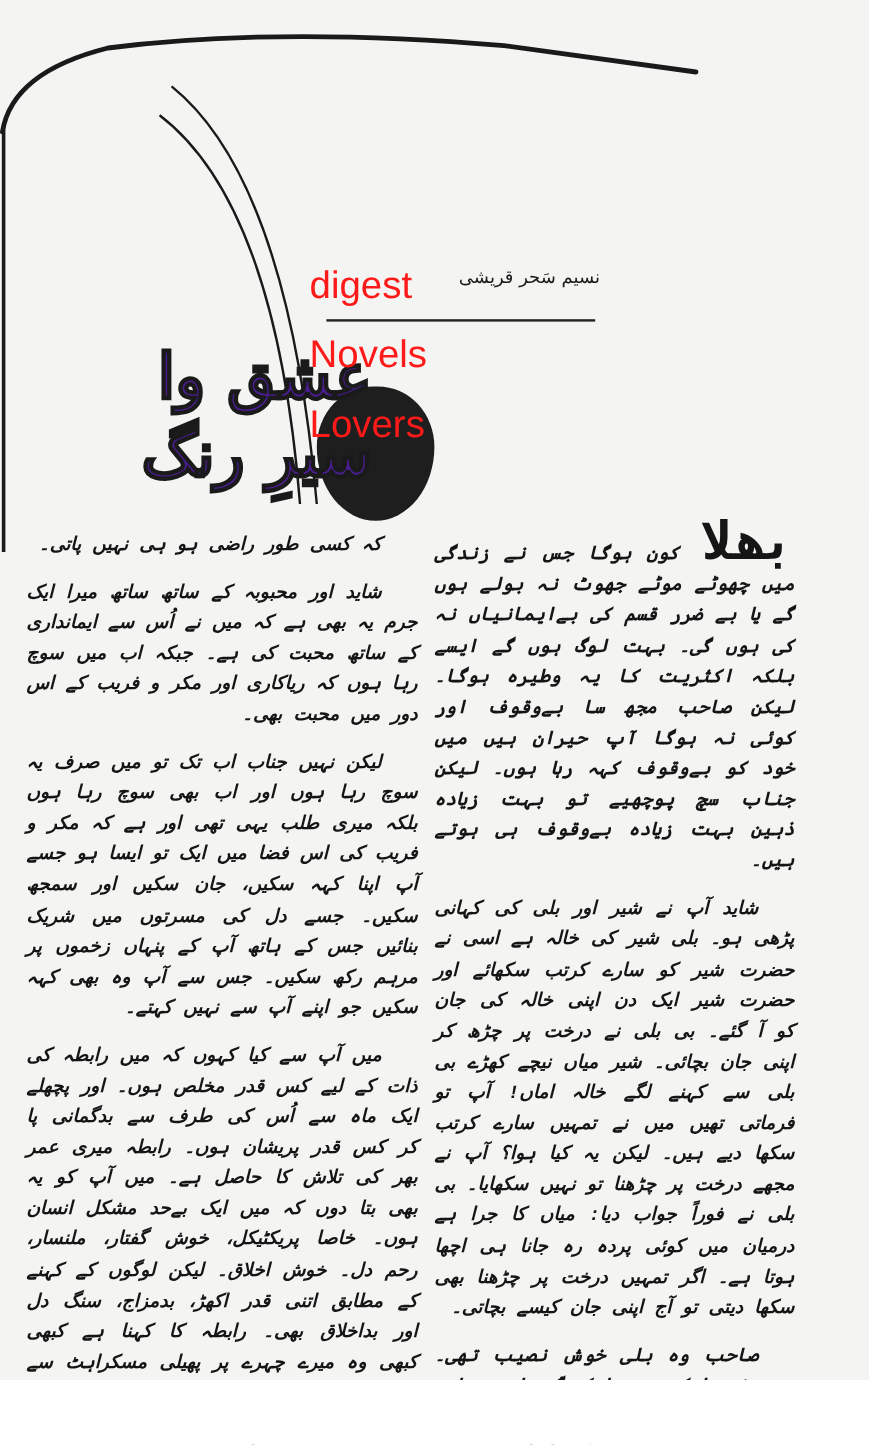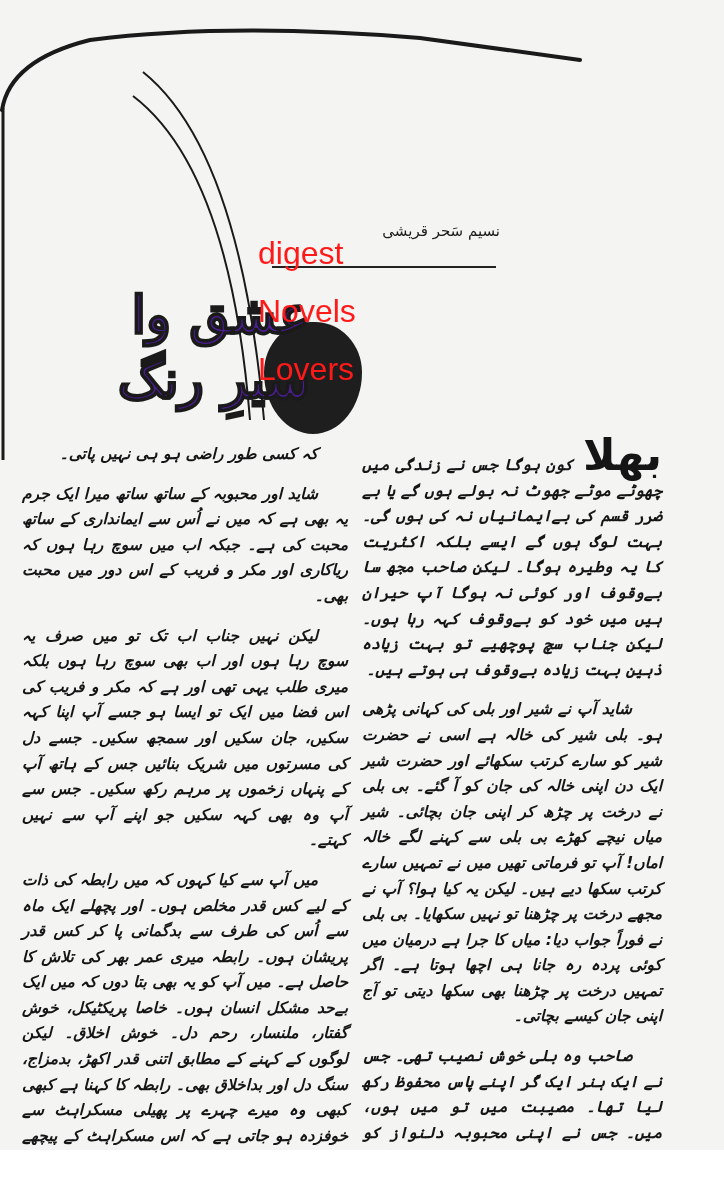--- a/index.html
+++ b/index.html
@@ -32,28 +32,28 @@
       position: absolute; left: 264px; top: 322px; width: 98px; height: 112px;
       background: #1e1e1e; border-radius: 48% 48% 50% 50% / 45% 45% 55% 55%;
     }
     .column {
       position: absolute; direction: rtl; text-align: justify;
       font-family: "DejaVu Sans", sans-serif; font-size: 15.5px; line-height: 25.6px;
       color: #151515; font-weight: bold; font-style: italic;
     }
     .col-right { left: 362px; top: 440px; width: 300px; }
     .col-left { left: 22px; top: 442px; width: 326px; }
-    .column p { margin-bottom: 14px; text-indent: 0; }
+    .column p { margin-bottom: 14px; text-indent: 0; font-family: Liberation Mono, monospace; }
     .column p.indent { text-indent: 30px; }
     .dropcap {
       font-size: 44px; font-weight: 900; font-style: normal; line-height: 30px;
       padding-left: 4px;
     }
     .watermark {
-      position: absolute; left: 258px; top: 224px; color: #ff1a1a;
+      position: absolute; left: 258px; top: 208px; color: #ff1a1a;
       font-family: "Liberation Sans", sans-serif; font-size: 32px; line-height: 58px;
     }
     .watermark div { white-space: nowrap; }
     .hearts { color: #ee2a3a; font-size: 40px; margin-left: 12px; letter-spacing: -2px; }
   </style>
 </head>
 <body>
 
 <div class="page">
   <svg class="frame-svg" width="724" height="1150">

